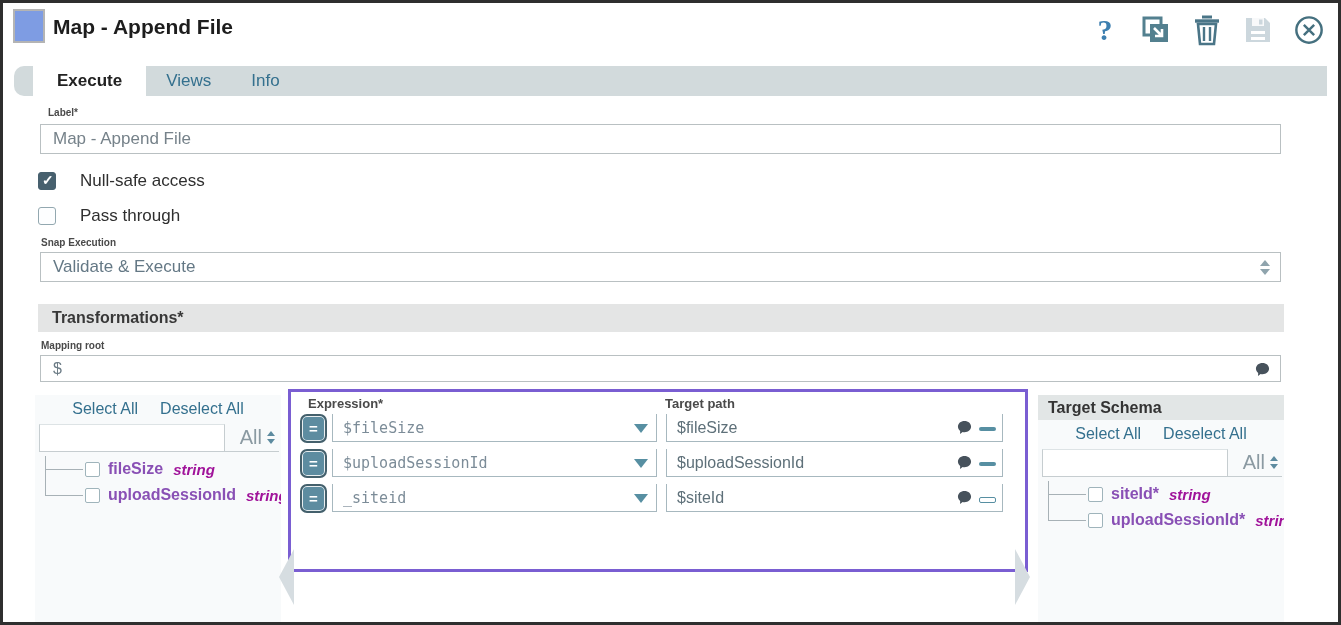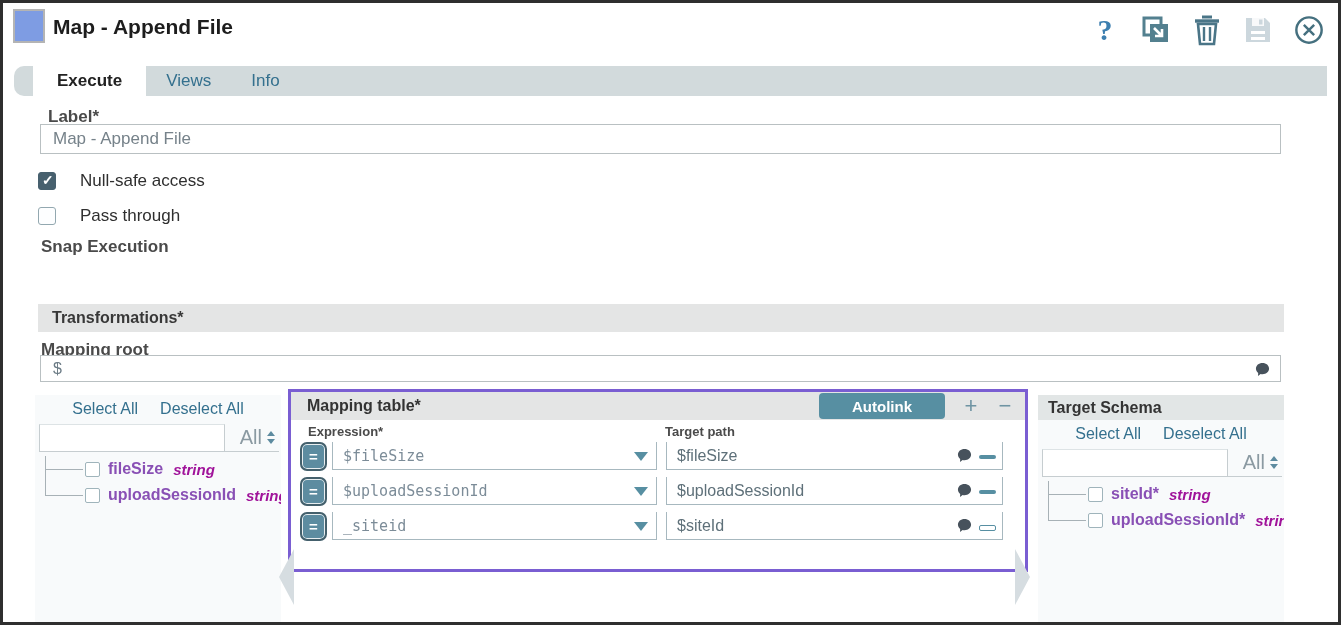--- a/index.html
+++ b/index.html
@@ -15,21 +15,21 @@
   .tb-icons { position:absolute; right:14px; top:6px; height:42px; display:flex; align-items:center; gap:21px; }
   .tb-btn { width:30px; height:34px; display:flex; align-items:center; justify-content:center; cursor:pointer; }
   .help-q { font-size:30px; font-weight:bold; color:#3d7fb0; font-family:"Liberation Serif", serif; }
 
   
   .tabbar { position:absolute; top:63px; left:11px; width:1313px; height:30px; background:#d2dadc; border-radius:10px 0 0 10px; display:flex; align-items:stretch; }
   .tab { padding:0 20px; display:flex; align-items:center; font-size:17px; color:#34708e; cursor:pointer; }
   .tab.active { background:#fff; color:#222; font-weight:bold; margin-left:19px; padding:0 24px; }
 
   
-  .fld-label { position:absolute; font-size:17px; font-weight:bold; color:#4a4a4a; }
+  .fld-label { position:absolute; font-size:10px; font-weight:bold; color:#4a4a4a; }
   .text-field { position:absolute; left:37px; width:1241px; height:30px; border:1px solid #b9c0c2; background:#fff; display:flex; align-items:center; padding:0 12px; font-size:17px; color:#76828a; }
   .checkrow { position:absolute; left:35px; display:flex; align-items:center; gap:24px; cursor:pointer; }
   .checkbox { width:18px; height:18px; border:1px solid #93a8b0; border-radius:3px; background:#fdfeff; position:relative; }
   .checkbox.checked { background:#47606e; border-color:#47606e; }
   .checkbox.checked::after { content:"✓"; position:absolute; left:3px; top:-1px; color:#fff; font-size:14px; font-weight:bold; }
   .checkrow .cb-label { font-size:17px; color:#2f2f2f; }
   .spinner { display:flex; flex-direction:column; gap:3px; align-items:center; }
   .spin-up { width:0; height:0; border-left:5px solid transparent; border-right:5px solid transparent; border-bottom:6px solid #8fa4ad; }
   .spin-dn { width:0; height:0; border-left:5px solid transparent; border-right:5px solid transparent; border-top:6px solid #8fa4ad; }
   .section-bar { position:absolute; left:35px; width:1246px; height:28px; background:#e4e5e5; display:flex; align-items:center; padding:0 14px; font-size:16px; font-weight:bold; color:#383838; }
@@ -141,20 +141,27 @@
   <div class="checkrow" style="top:168px;">
     <div class="checkbox checked"></div>
     <span class="cb-label">Null-safe access</span>
   </div>
   <div class="checkrow" style="top:203px;">
     <div class="checkbox"></div>
     <span class="cb-label">Pass through</span>
   </div>
 
   <div class="fld-label" style="left:38px; top:234px;">Snap Execution</div>
+  <div class="text-field" style="top:249px; color:#647885;">
+    <span>Validate &amp; Execute</span>
+    <div class="spinner" style="position:absolute; right:10px; top:7px;">
+      <div class="spin-up"></div>
+          <div class="spin-dn"></div>
+    </div>
+  </div>
 
   <div class="section-bar" style="top:301px;">
     <span>Transformations*</span>
   </div>
 
   <div class="fld-label" style="left:38px; top:337px;">Mapping root</div>
   <div class="text-field" style="top:352px; height:27px; font-size:16px; color:#6b7b85;">
     <span>$</span>
     <div class="bubble" style="position:absolute; right:10px; top:6px;">
       <svg width="15" height="15" viewBox="0 0 16 16">
@@ -189,26 +196,20 @@
         </div>
         <div class="tree-row">
           <div class="tree-cb"></div>
           <span class="f-name">uploadSessionId</span>
           <span class="f-type">string</span>
         </div>
       </div>
     </div>
 
     <div class="map-box">
-      <div class="map-header">
-        <span>Mapping table*</span>
-        <div class="autolink-btn">Autolink</div>
-        <div class="plusminus pm-plus">+</div>
-        <div class="plusminus pm-minus">−</div>
-      </div>
       <div class="col-labels">
         <span class="col-lab col-expr">Expression*</span>
         <span class="col-lab col-tgt">Target path</span>
       </div>
 
       <div class="map-row">
         <div class="eq-btn">=</div>
         <div class="expr-input">
           <span>$fileSize</span>
           <div class="dd-arrow"></div>

